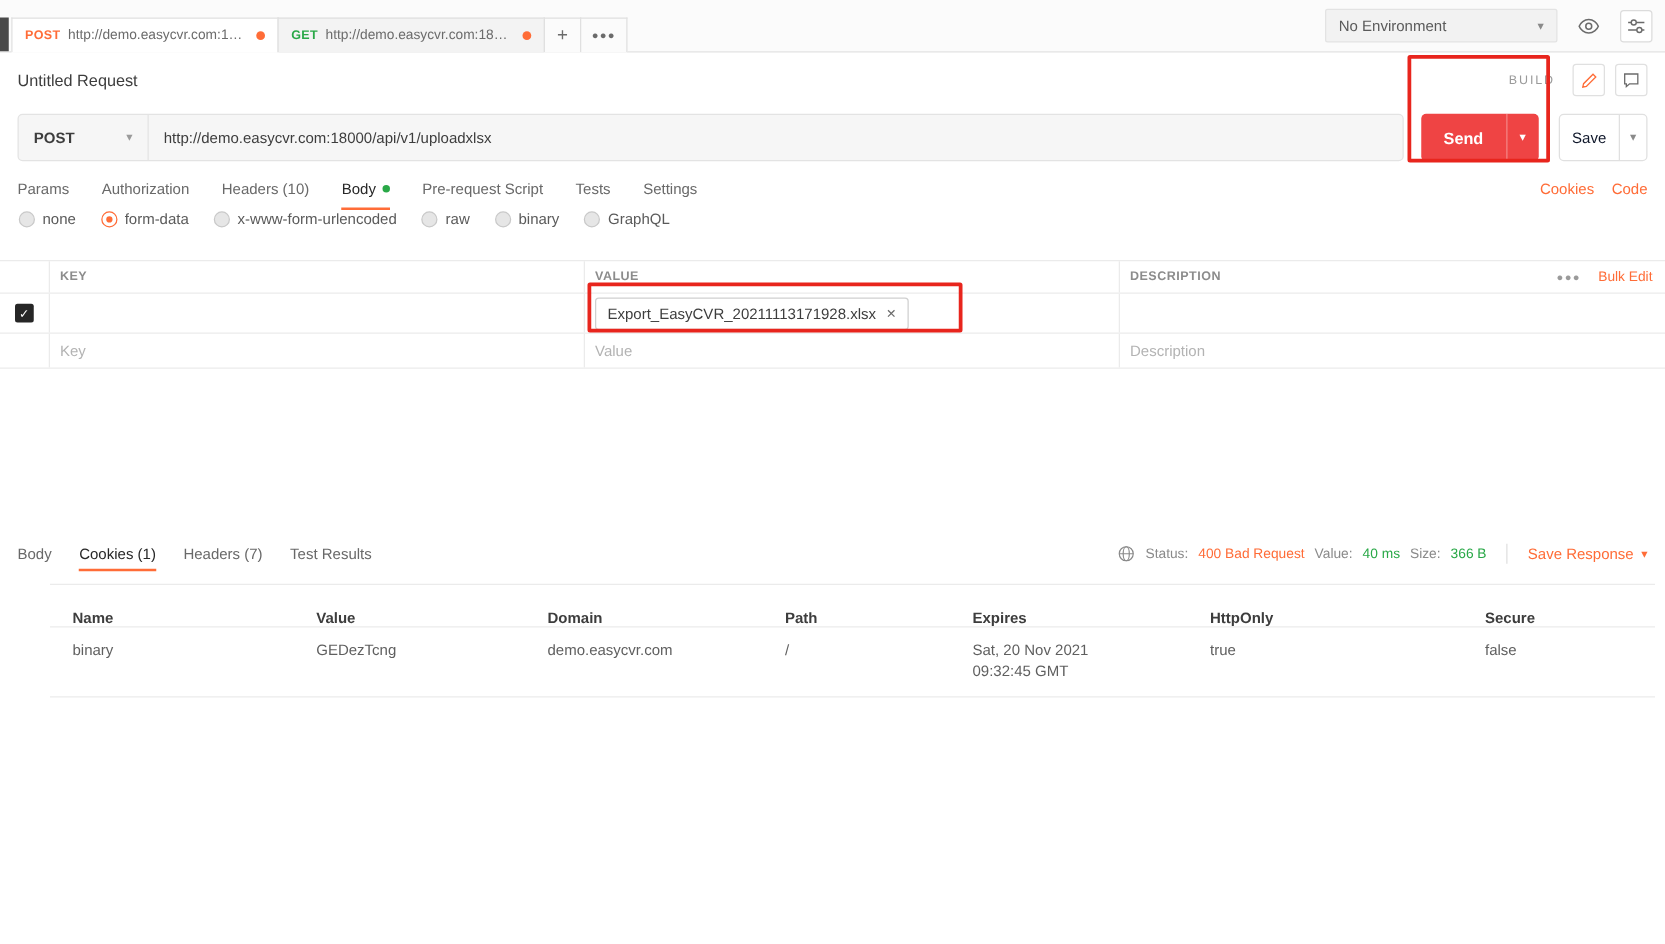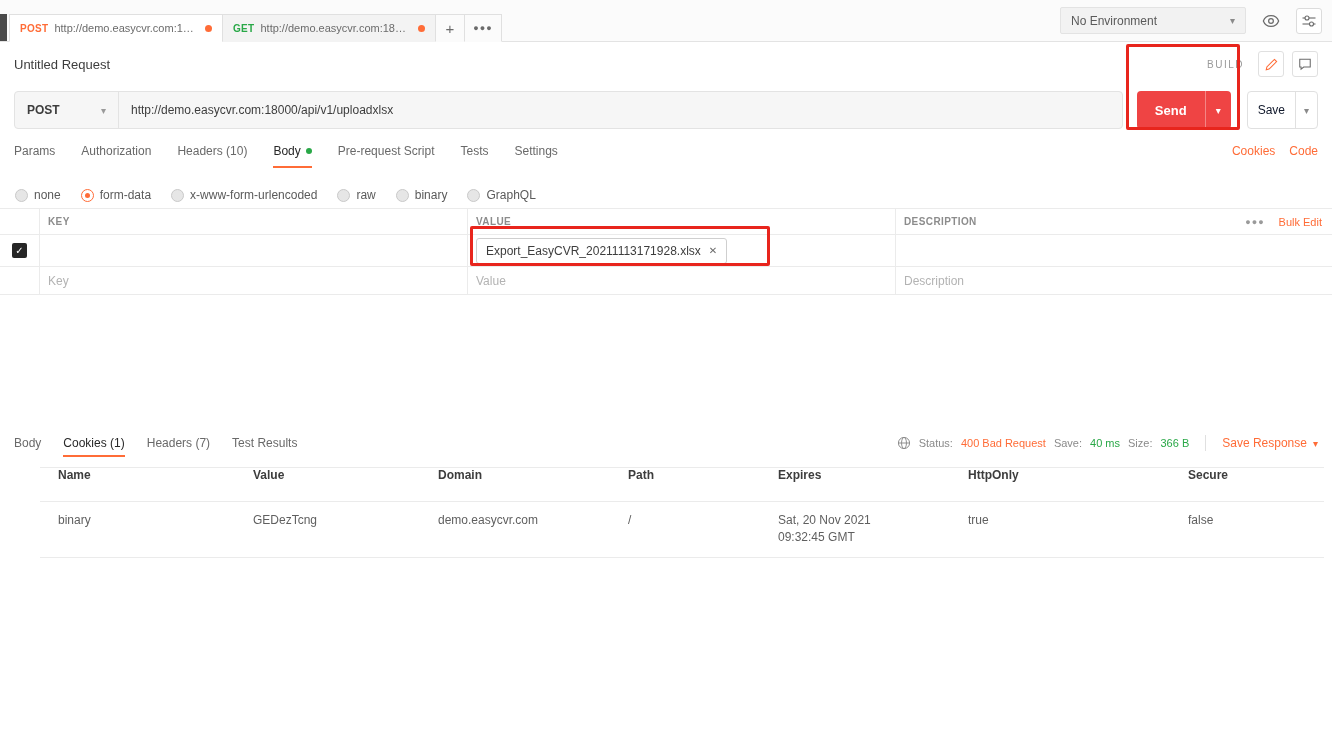--- a/index.html
+++ b/index.html
@@ -70,21 +70,21 @@
   .req-tabs { height:34px; display:flex; align-items:stretch; padding:0 14px; }
   .rtab { display:flex; align-items:center; gap:5px; margin-right:26px; font-size:12px; color:#696969;
           position:relative; cursor:pointer; }
   .rtab.active { color:#282828; }
   .rtab.active::after { content:""; position:absolute; left:0; right:0; bottom:0; height:2px; background:#ff6c37; }
   .green-dot { width:6px; height:6px; border-radius:50%; background:#29a847; }
   .req-tabs-right { margin-left:auto; display:flex; align-items:center; gap:14px; }
   .orange-link { color:#ff6c37; font-size:12px; cursor:pointer; }
 
   
-  .body-modes { height:34px; display:flex; align-items:flex-end; gap:20px; padding:0 15px; }
+  .body-modes { height:34px; display:flex; align-items:flex-start; gap:20px; padding:0 15px; }
   .radio-item { display:flex; align-items:center; gap:6px; font-size:12px; color:#5a5a5a; cursor:pointer; }
   .radio { width:13px; height:13px; border-radius:50%; background:#e6e6e6; border:1px solid #c9c9c9; position:relative; }
   .radio.sel { background:#fff; border:1px solid #ff6c37; }
   .radio.sel::after { content:""; position:absolute; left:3px; top:3px; width:5px; height:5px;
                       border-radius:50%; background:#ff6c37; }
 
   
   .kv-table { margin-top:6px; border-top:1px solid #ebebeb; }
   .kv-row { display:flex; align-items:stretch; border-bottom:1px solid #ebebeb; }
   .kv-check-col { width:40px; border-right:1px solid #ebebeb; display:flex; align-items:center; justify-content:center; flex:none; }
@@ -117,21 +117,21 @@
   .meta-label { color:#8a8a8a; }
   .meta-status { color:#ff6c37; }
   .meta-green { color:#29a847; }
   .meta-divider { width:1px; height:16px; background:#e0e0e0; margin:0 8px; }
   .save-response { display:flex; align-items:center; gap:6px; color:#ff6c37; font-size:12px; cursor:pointer; }
   .save-response .caret { color:#ff6c37; }
 
   
   .cookies-table { margin:6px 8px 0 40px; border-top:1px solid #ebebeb; }
   .ck-row { display:flex; border-bottom:1px solid #ebebeb; }
-  .ck-head { height:34px; align-items:flex-start; font-weight:700; color:#3d3d3d; }
+  .ck-head { height:34px; align-items:flex-end; font-weight:700; color:#3d3d3d; }
   .ck-body { padding:10px 0; color:#5f5f5f; line-height:1.45; }
   .ck-cell { padding-left:18px; flex:none; }
   .ck-name { width:195px; } .ck-value { width:185px; } .ck-domain { width:190px; }
   .ck-path { width:150px; } .ck-expires { width:190px; } .ck-httponly { width:220px; }
   .ck-secure { flex:1; }
   .wrap-narrow { display:inline-block; max-width:112px; word-break:break-all; }
   .wrap-med { display:inline-block; max-width:128px; }
 
   
   .anno { position:absolute; border:3px solid #e8251d; border-radius:2px; pointer-events:none; z-index:20; }
@@ -351,21 +351,21 @@
   <div class="resp-meta">
     <span>
       <svg width="14" height="14" viewBox="0 0 16 16">
         <circle cx="8" cy="8" r="6.4" fill="none" stroke="#8a8a8a" stroke-width="1.1"></circle>
         <ellipse cx="8" cy="8" rx="2.8" ry="6.4" fill="none" stroke="#8a8a8a" stroke-width="1.1"></ellipse>
         <line x1="1.6" y1="8" x2="14.4" y2="8" stroke="#8a8a8a" stroke-width="1.1"></line>
       </svg>
     </span>
     <span class="meta-label">Status:</span>
     <span class="meta-status">400 Bad Request</span>
-    <span class="meta-label">Save:</span>
+    <span class="meta-label">Value:</span>
     <span class="meta-green">40 ms</span>
     <span class="meta-label">Size:</span>
     <span class="meta-green">366 B</span>
     <span class="meta-divider"></span>
     <span class="save-response">
       <span>Save Response</span>
       <span class="caret">▾</span>
     </span>
   </div>
 </div>

